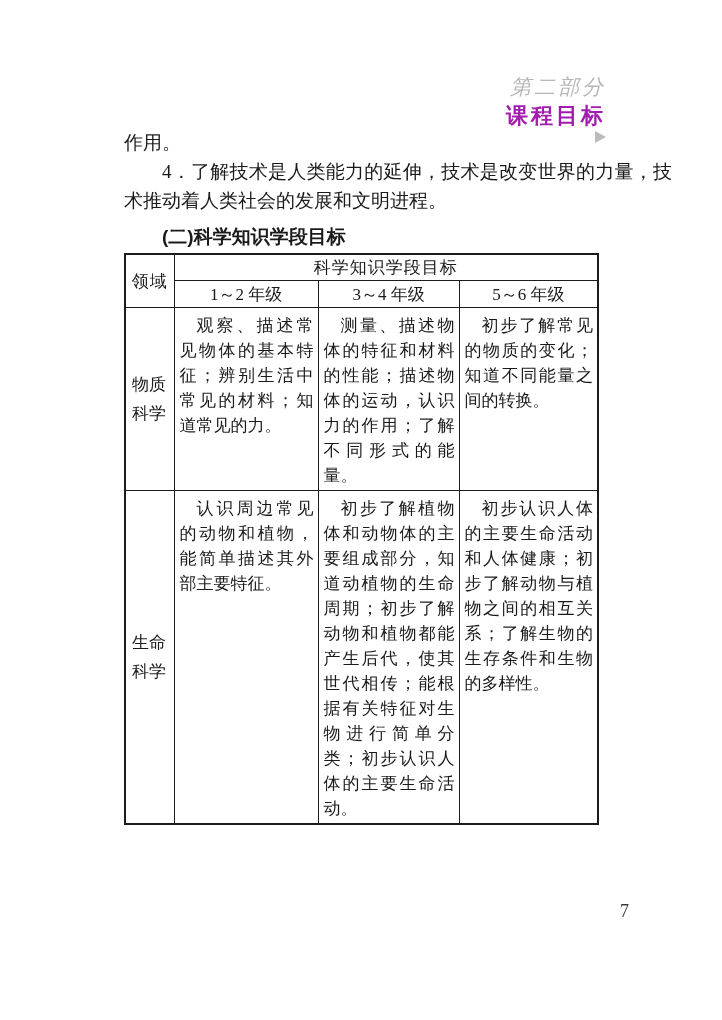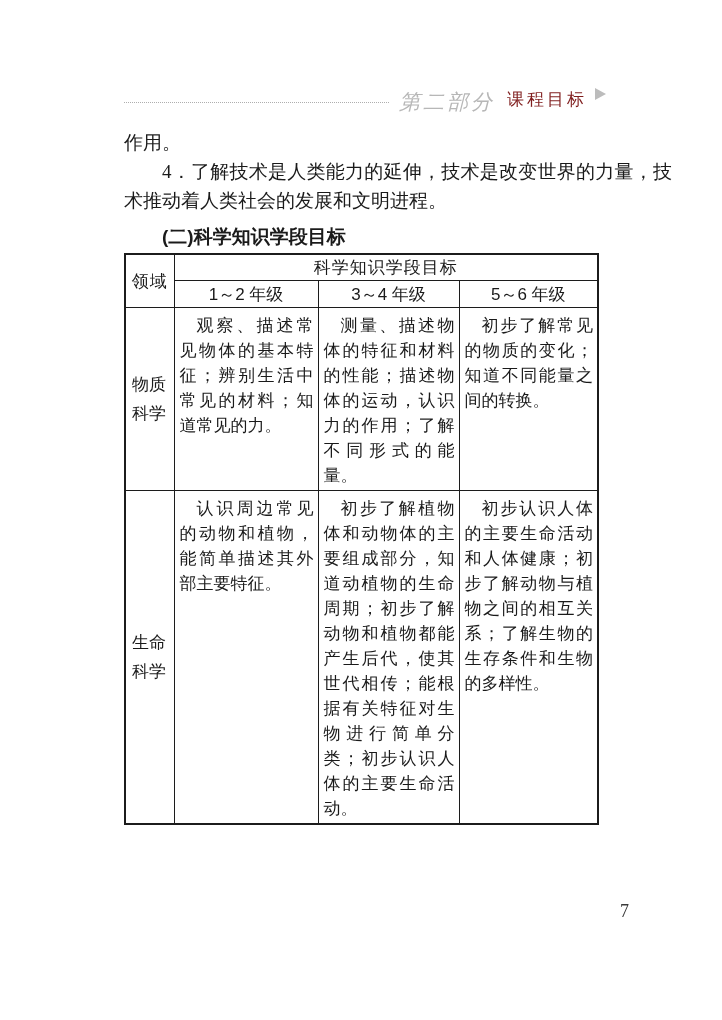--- a/index.html
+++ b/index.html
@@ -8,44 +8,44 @@
     width:722px; height:1020px;
     margin:0 auto;
     background:#ffffff;
     overflow:hidden;
     color:#1a1a1a;
     font-family:"Liberation Serif","DejaVu Serif",serif;
   }
 
   
   .running-head {
-    position:absolute; left:124px; top:88px; width:482px;
-    display:flex; align-items:flex-start;
+    position:absolute; left:124px; top:72px; width:482px;
+    display:flex; align-items:flex-end;flex-direction:column;
   }
   .head-rule {
     flex:1 1 auto; height:0;
     border-bottom:1px dotted #aeaeae;
     align-self:center;
   }
   .part-label {
     margin-left:10px;
     font-family:"Liberation Serif",serif;
     font-style:italic;
     font-size:21px;
     letter-spacing:3px;
     color:#b7b7b7;
     white-space:nowrap;
   }
   .section-label {
     margin-left:12px;
     font-family:"Liberation Sans","DejaVu Sans",sans-serif;
-    font-weight:400;
-    font-size:17px;
+    font-weight:700;
+    font-size:22px;
     letter-spacing:3px;
-    color:#7f1d1d;
+    color:#a21caf;
     white-space:nowrap;
   }
   .arrow-right {
     width:0; height:0; margin-left:8px;
     border-top:6px solid transparent;
     border-bottom:6px solid transparent;
     border-left:11px solid #bcbcbc;
   }
 
   
@@ -84,21 +84,21 @@
     font-weight:400;
   }
   .th-domain, .th-span {
     font-family:"Liberation Sans","DejaVu Sans",sans-serif;
     font-weight:700;
     text-align:center;
     vertical-align:middle;
     letter-spacing:1px;
   }
   .th-grade {
-    font-family:Liberation Sans, sans-serif;
+    font-family:Liberation Serif, serif;
     font-weight:700;
     vertical-align:middle;
   }
   .domain-cell {
     vertical-align:middle;
     line-height:29px;
     padding:0 6px;
   }
   td.goal-cell {
     vertical-align:top;

